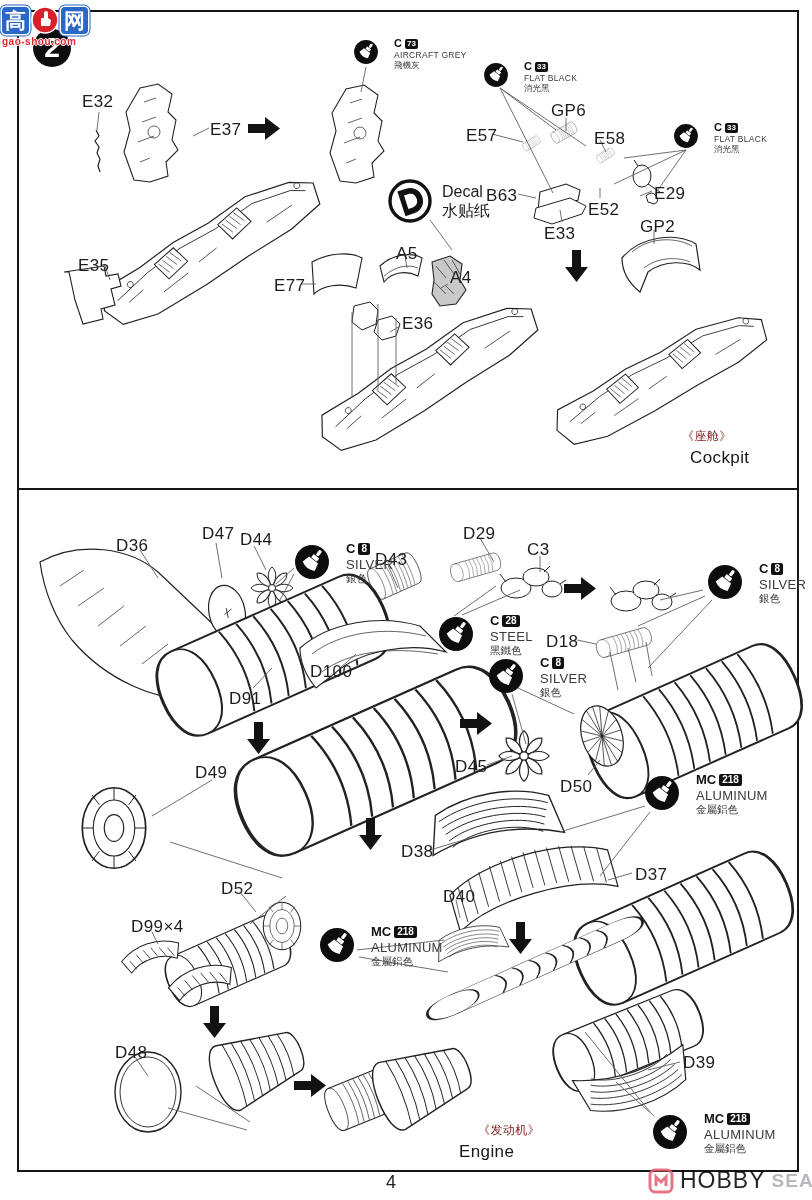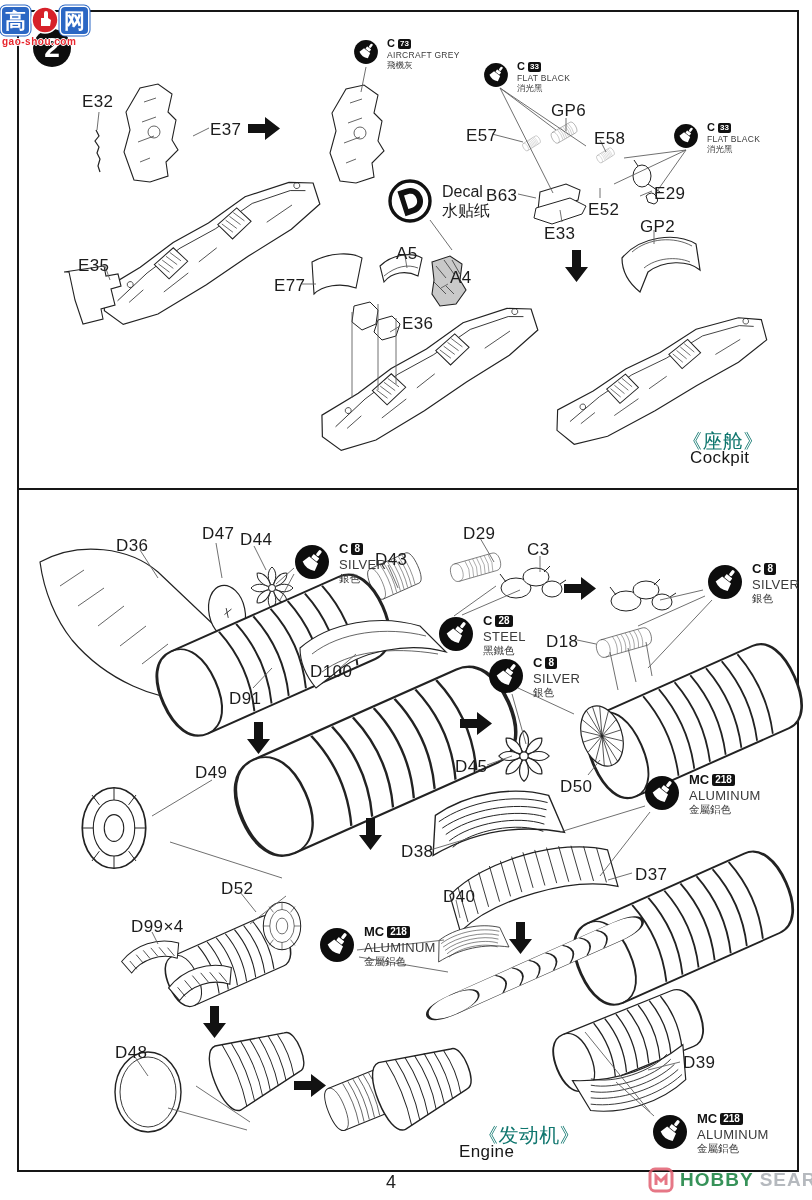--- a/index.html
+++ b/index.html
@@ -1,25 +1,25 @@
 <!DOCTYPE html>
 <html><head>
 <meta charset="utf-8">
 <style>
   html,body{margin:0;padding:0}
   .page{position:relative;width:812px;height:1200px;background:#ffffff;
         font-family:"Liberation Sans",sans-serif;overflow:hidden;color:#171717}
   .panel{position:absolute;border:2px solid #161616;background:transparent}
   svg.art{position:absolute;left:0;top:0;pointer-events:none}
   .lbl{position:absolute;font-size:17px;letter-spacing:.4px;color:#1c1c1c;white-space:nowrap}
-  .cap-cn{font-size:20px;color:#0f766e}
+  .cap-cn{font-size:12px;color:#7f1d1d}
   .cap-en{font-size:17px;color:#171717}
   .pageno{position:absolute;font-size:18px;color:#222}
   
-  .paint{position:absolute;display:flex;gap:7px;align-items:flex-start}
+  .paint{position:absolute;display:flex;gap:14px;align-items:flex-start}
   .paint .chip{flex:0 0 auto}
   .pcode{font-weight:bold;font-size:13px;line-height:14px;color:#111;white-space:nowrap}
   .pnum{display:inline-block;background:#111;color:#fff;font-size:10px;font-weight:bold;
         padding:0 3px;border-radius:2px;margin-left:3px;line-height:12px;vertical-align:1px}
   .pname{font-size:13px;color:#3a3a3a;letter-spacing:.3px;white-space:nowrap;margin-top:1px}
   .pcn{font-size:10.5px;color:#3a3a3a;white-space:nowrap}
   .paint.sm .pcode{font-size:11px;line-height:11px}
   .paint.sm .pnum{font-size:8px;line-height:10px;padding:0 2px}
   .paint.sm .pname,.paint.sm .pcn{font-size:8.5px}
   
@@ -29,21 +29,21 @@
   .wm{position:absolute;left:2px;top:5px;width:90px}
   .wm .row{display:flex;align-items:center;gap:1px}
   .wm .g{width:27px;height:27px;background:#2b67c4;color:#fff;font-weight:bold;font-size:21px;
          line-height:27px;text-align:center;border-radius:4px;box-shadow:0 0 0 1.5px #fff,0 0 0 2.5px #2b67c4}
   .wm .url{font-size:10px;font-weight:bold;color:#e8262d;letter-spacing:.5px;margin-top:1px;
            text-shadow:-1px 0 #fff,1px 0 #fff,0 -1px #fff,0 1px #fff;}
   .badge{position:absolute;left:33px;top:29px;width:38px;height:38px;border-radius:50%;
          background:#0d0d0d;color:#fff;font-size:28px;font-weight:bold;text-align:center;line-height:37px}
   
   .hs{position:absolute;left:648px;top:1167px;display:flex;align-items:center;gap:6px;opacity:.85}
-  .hs .hobby{font-size:19px;font-weight:bold;color:#15803d;letter-spacing:1px}
+  .hs .hobby{font-size:23px;font-weight:normal;color:#000000;letter-spacing:1px}
   .hs .search{font-size:19px;font-weight:bold;color:#a9adb3;letter-spacing:1px}
 </style>
 </head>
 <body>
 
 <div class="page">
 
   <div class="panel" style="left:17px;top:10px;width:778px;height:476px"></div>
   <div class="panel" style="left:17px;top:488px;width:778px;height:680px"></div>
 

